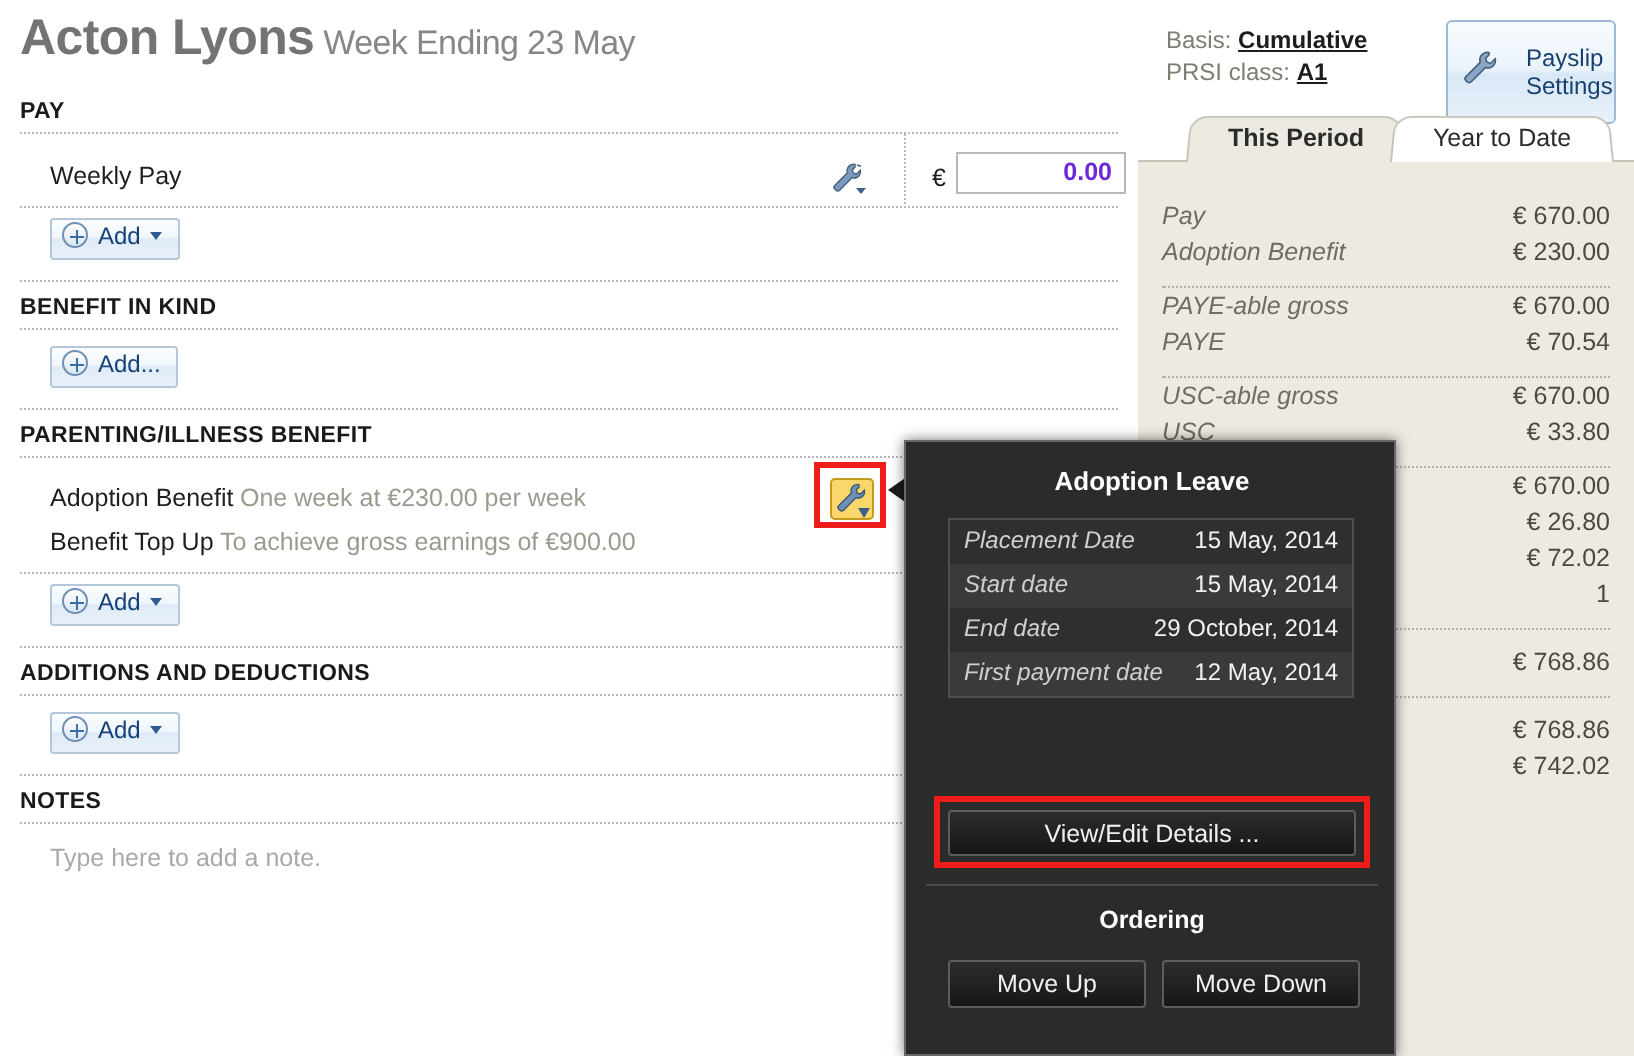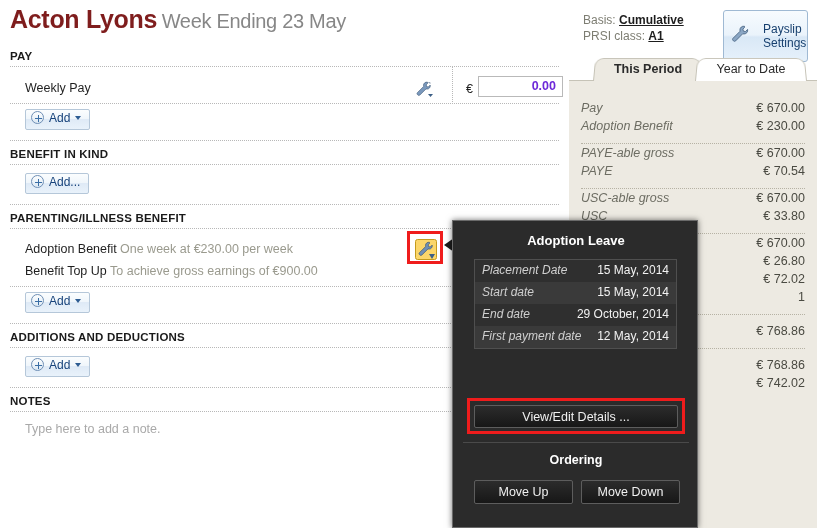--- a/index.html
+++ b/index.html
@@ -16,25 +16,25 @@
     position: absolute; left: 0; top: 0;
     width: 569px; height: 528px;
     background: #ffffff;
     overflow: hidden;
   }
   #page-title {
     position: absolute; left: 10px; top: 5px;
     white-space: nowrap;
   }
   #page-title .emp-name {
-    font-size: 25px; font-weight: bold; color: #7f1d1d;
+    font-size: 25px; font-weight: bold; color: #737373;
     letter-spacing: -0.3px;
   }
   #page-title .period {
-    font-size: 20px; font-weight: normal; color: #878787;
+    font-size: 17px; font-weight: normal; color: #878787;
     letter-spacing: -0.3px;
   }
 
   .section-head {
     position: absolute; left: 10px;
     font-size: 11.5px; font-weight: bold; color: #1a1a1a;
     letter-spacing: 0.2px;
   }
   .hrule {
     position: absolute; left: 10px; width: 549px; height: 1px;

